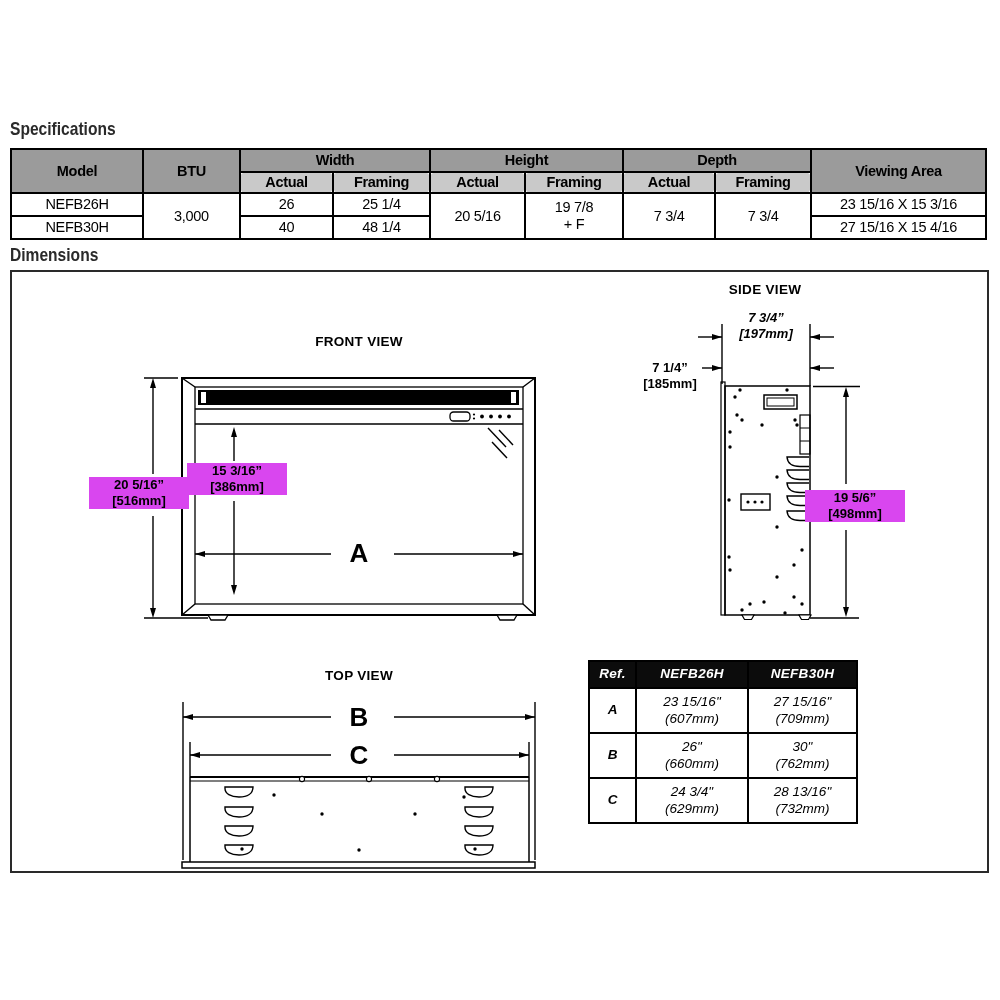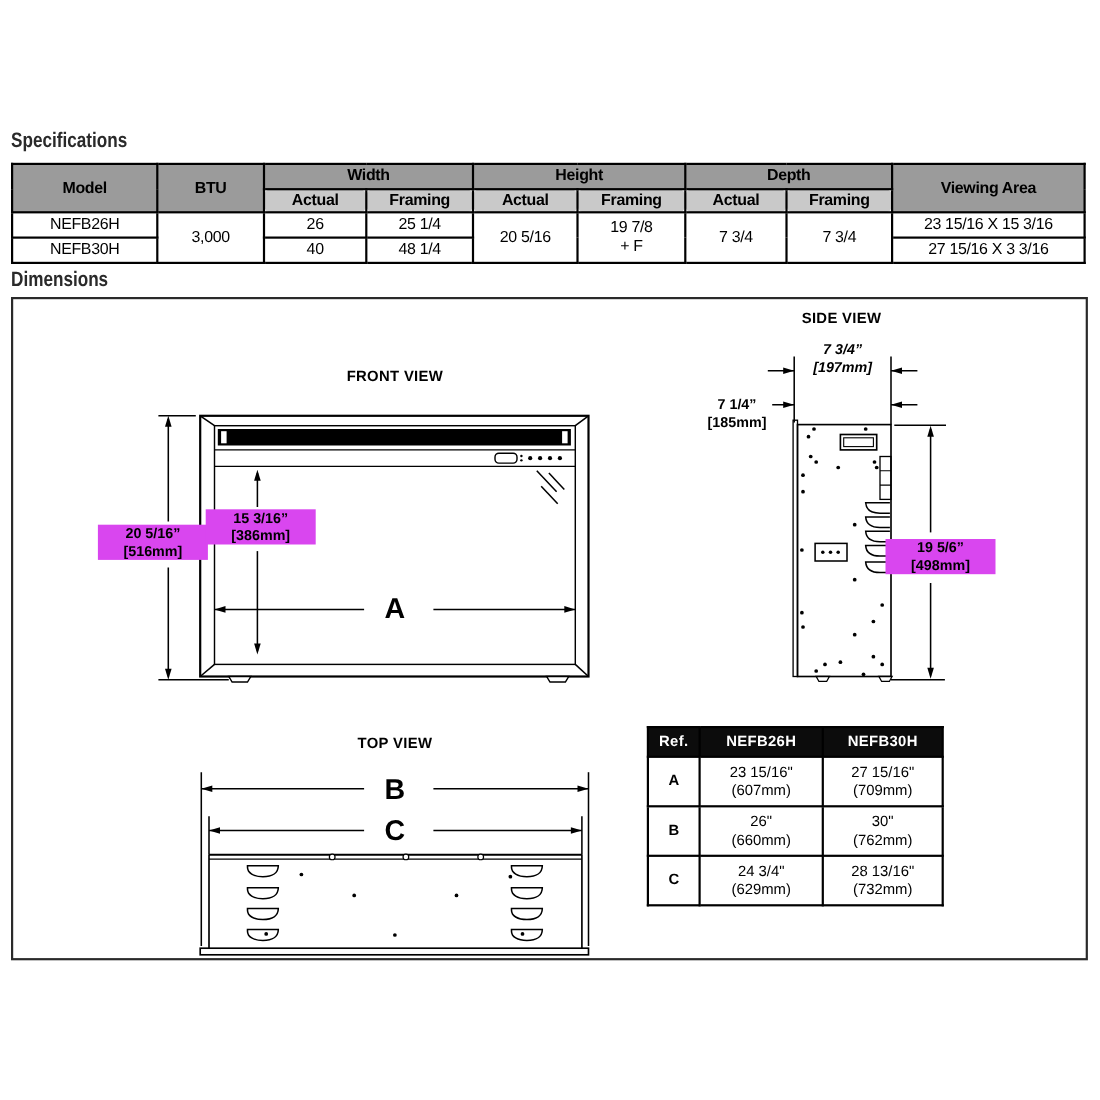--- a/index.html
+++ b/index.html
@@ -68,20 +68,21 @@
     padding: 0 4px;
   }
   
   table.ref {
     position: absolute;
     left: 588px; top: 660px;
     width: 270px;
     border-collapse: collapse;
     table-layout: fixed;
     font-size: 13.5px;
+    font-style: italic;
   }
   table.ref th, table.ref td {
     border: 2px solid #000;
     text-align: center;
     vertical-align: middle;
     padding: 2px 0;
     line-height: 1.25;
   }
   table.ref thead th {
     background: #0c0c0c;
@@ -137,21 +138,21 @@
     <td rowspan="2" class="pre">19 7/8
 + F</td>
     <td rowspan="2">7 3/4</td>
     <td rowspan="2">7 3/4</td>
     <td>23 15/16 X 15 3/16</td>
   </tr>
   <tr>
     <td>NEFB30H</td>
     <td>40</td>
     <td>48 1/4</td>
-    <td>27 15/16 X 3 3/16</td>
+    <td>27 15/16 X 15 4/16</td>
   </tr>
 </tbody>
   </table>
 
 <div class="dim-box">
 
   <svg width="975" height="599" viewBox="0 0 975 599" fill="none" stroke="#000" stroke-width="1.4">
 
     <g>
       <rect x="170" y="106" width="353" height="237" stroke-width="2"></rect>

